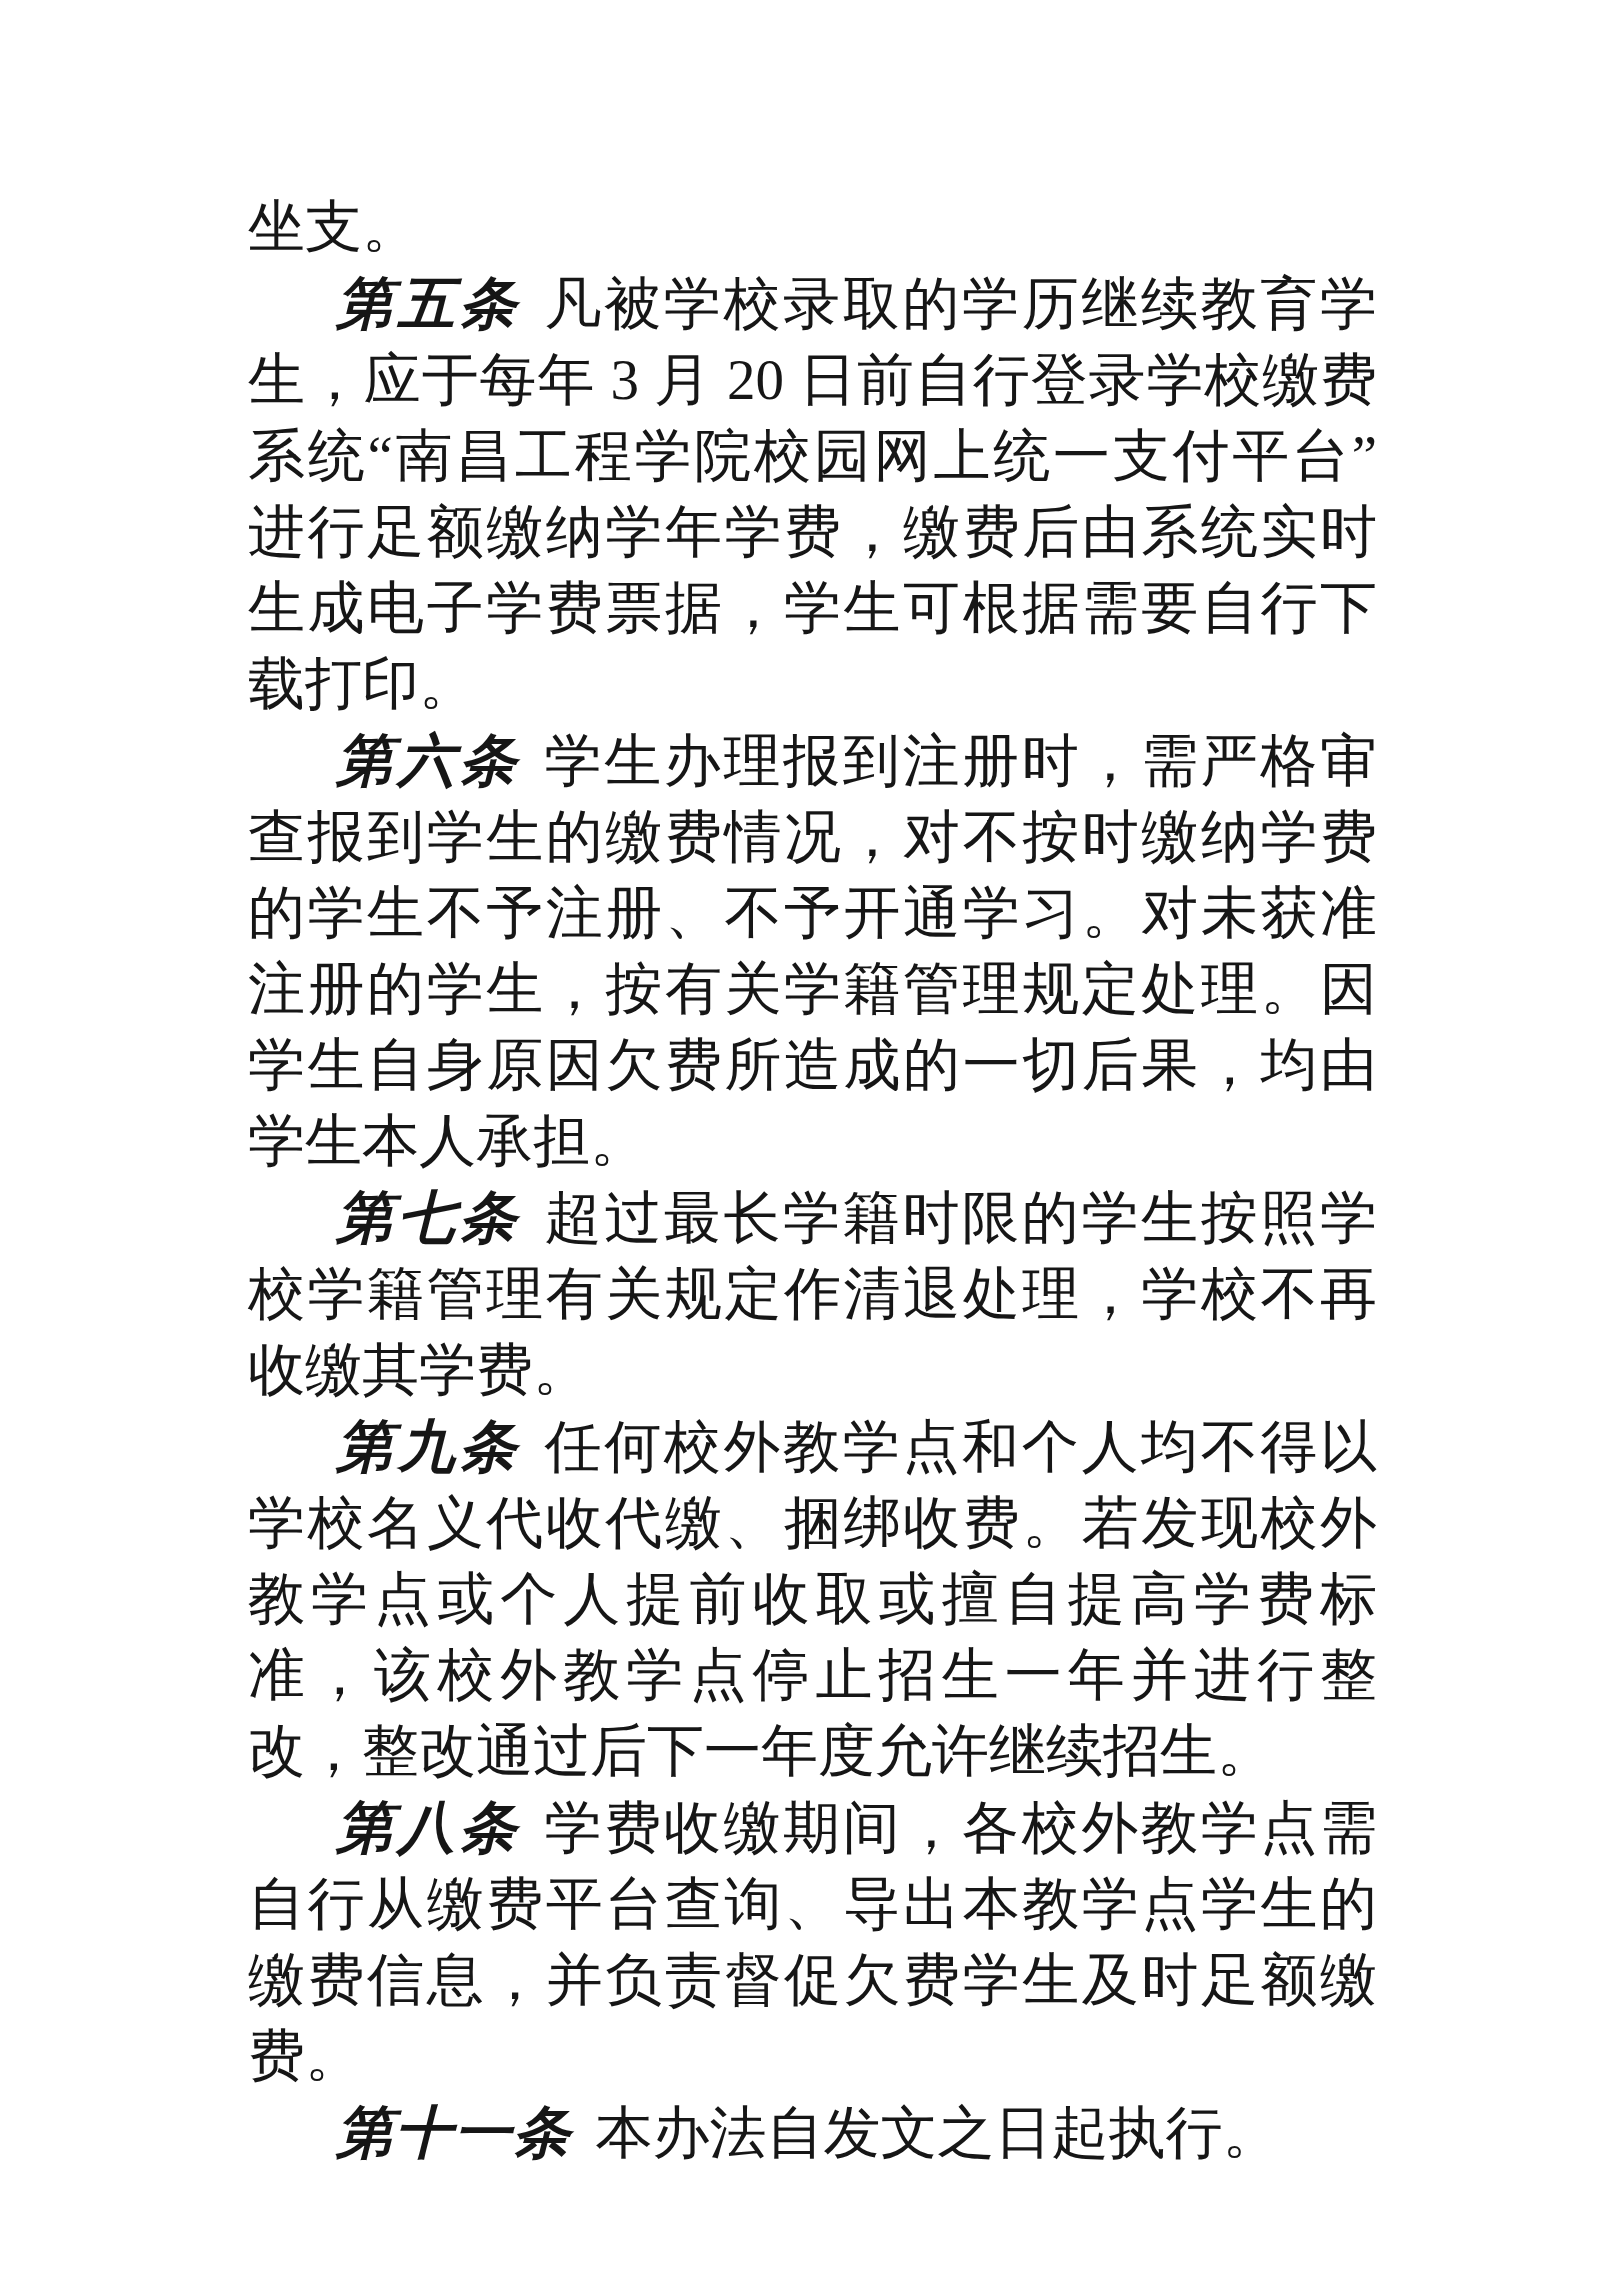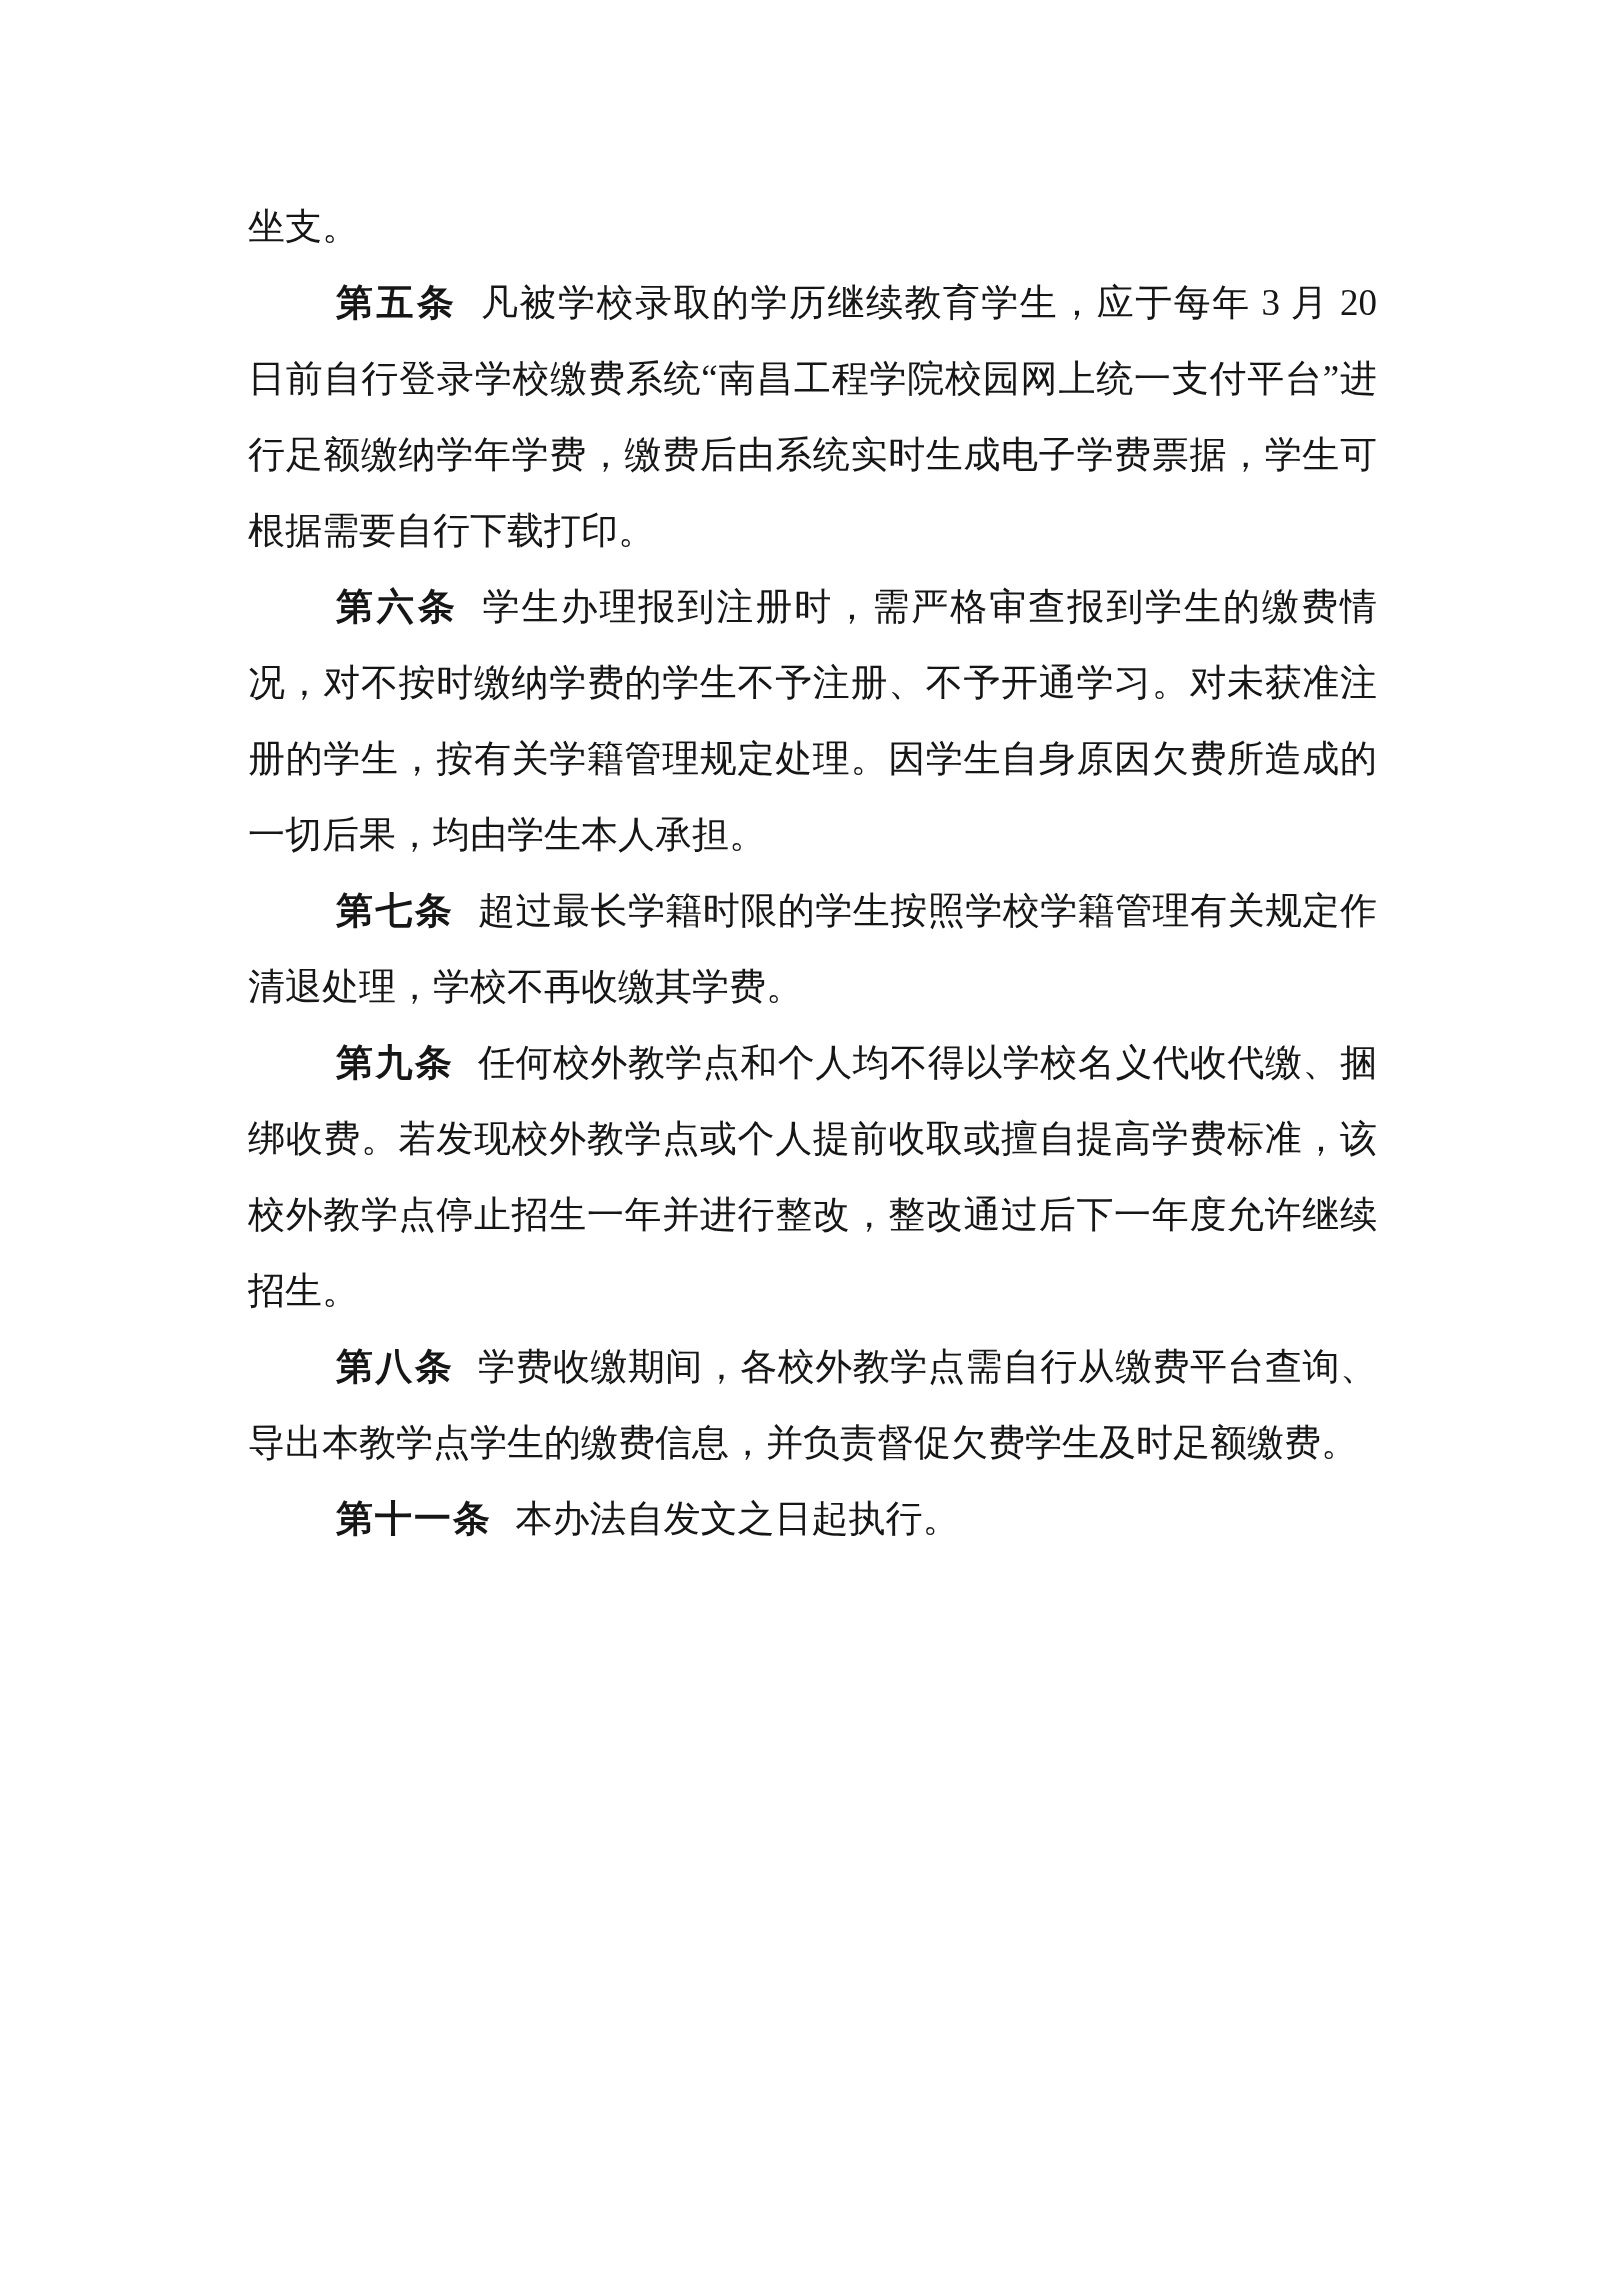--- a/index.html
+++ b/index.html
@@ -14,37 +14,38 @@
     background: #ffffff;
     overflow: hidden;
     font-family: "Liberation Serif", "DejaVu Serif", serif;
   }
   .doc-body {
     position: absolute;
     left: 248px;
     top: 189px;
     width: 1129px;
     color: #161616;
-    font-size: 37px;
+    font-size: 57px;
     line-height: 76px;
   }
   p.para {
     margin: 0;
     text-align: justify;
     text-justify: inter-character;
     word-break: break-all;
   }
   p.para.indent {
     text-indent: 88px;
   }
   .clause-label {
     font-family: "Liberation Sans", "DejaVu Sans", sans-serif;
     font-weight: 700;
     margin-right: 23.5px;
     letter-spacing: 2px;
+    font-style: italic;
   }
 </style>
 </head>
 <body>
 
 <div class="page">
   <div class="doc-body">
 
     <p class="para"><span>坐支。</span></p>
 

